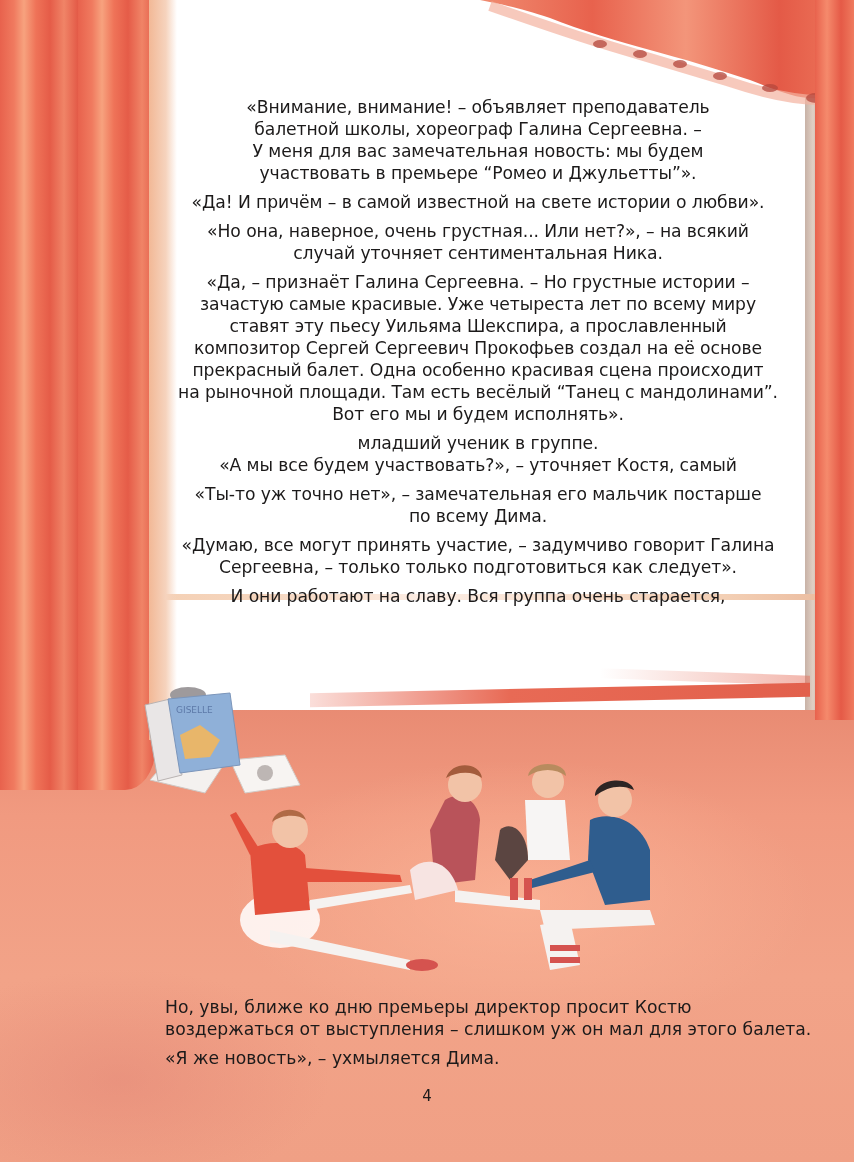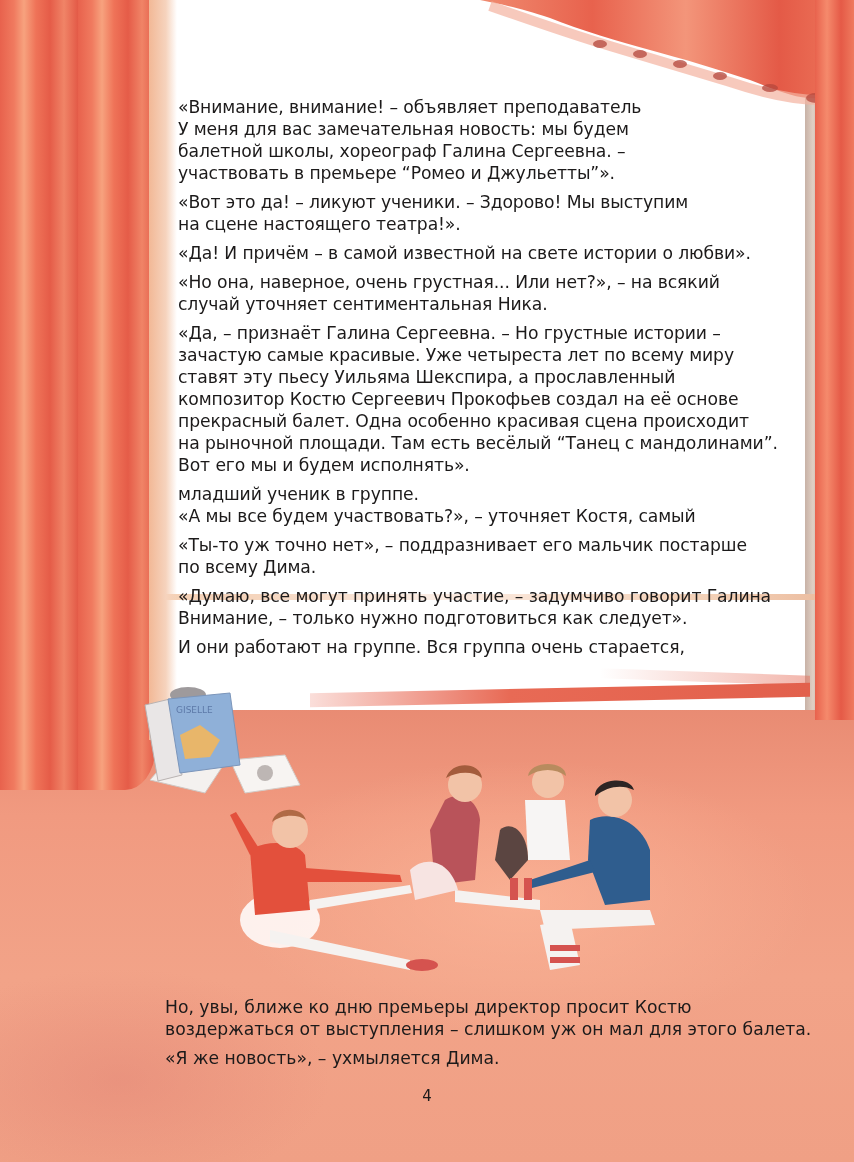--- a/index.html
+++ b/index.html
@@ -62,21 +62,21 @@
   }
   .valance {
     position: absolute; left: 480px; top: 0; width: 374px; height: 160px;
   }
 
   
   .text-top {
     position: absolute; left: 178px; top: 96px; width: 600px;
     font-size: 17.2px; line-height: 22px; letter-spacing: -0.1px;
   }
-  .text-top p { margin: 0 0 7px 0; }
+  .text-top p { margin: 0 0 7px 0; text-align: center; }
   .text-bottom {
     position: absolute; left: 165px; top: 996px; width: 640px;
     font-size: 17.2px; line-height: 22px;
   }
   .text-bottom p { margin: 0 10px 7px 0; }
   .pageno {
     position: absolute; left: 0; width: 854px; top: 1087px; text-align: center;
     font-size: 15px;
   }
   .ln { display: block; white-space: nowrap; }
@@ -166,58 +166,54 @@
       <rect x="300" y="118" width="8" height="22"></rect>
       <rect x="314" y="118" width="8" height="22"></rect>
       <rect x="340" y="185" width="30" height="6"></rect>
       <rect x="340" y="197" width="30" height="6"></rect>
     </g>
   </svg>
 
   <div class="text-top">
     <p>
       <span class="ln">«Внимание, внимание! – объявляет преподаватель</span>
+      <span class="ln">балетной школы, хореограф Галина Сергеевна. –</span>
       <span class="ln">У меня для вас замечательная новость: мы будем</span>
-      <span class="ln">балетной школы, хореограф Галина Сергеевна. –</span>
       <span class="ln">участвовать в премьере “Ромео и Джульетты”».</span>
-    </p>
-    <p>
-      <span class="ln">«Вот это да! – ликуют ученики. – Здорово! Мы выступим</span>
-      <span class="ln">на сцене настоящего театра!».</span>
     </p>
     <p>
       <span class="ln">«Да! И причём – в самой известной на свете истории о любви».</span>
     </p>
     <p>
       <span class="ln">«Но она, наверное, очень грустная... Или нет?», – на всякий</span>
       <span class="ln">случай уточняет сентиментальная Ника.</span>
     </p>
     <p>
       <span class="ln">«Да, – признаёт Галина Сергеевна. – Но грустные истории –</span>
       <span class="ln">зачастую самые красивые. Уже четыреста лет по всему миру</span>
       <span class="ln">ставят эту пьесу Уильяма Шекспира, а прославленный</span>
-      <span class="ln">композитор Костю Сергеевич Прокофьев создал на её основе</span>
+      <span class="ln">композитор Сергей Сергеевич Прокофьев создал на её основе</span>
       <span class="ln">прекрасный балет. Одна особенно красивая сцена происходит</span>
       <span class="ln">на рыночной площади. Там есть весёлый “Танец с мандолинами”.</span>
       <span class="ln">Вот его мы и будем исполнять».</span>
     </p>
     <p>
       <span class="ln">младший ученик в группе.</span>
       <span class="ln">«А мы все будем участвовать?», – уточняет Костя, самый</span>
     </p>
     <p>
-      <span class="ln">«Ты-то уж точно нет», – поддразнивает его мальчик постарше</span>
+      <span class="ln">«Ты-то уж точно нет», – замечательная его мальчик постарше</span>
       <span class="ln">по всему Дима.</span>
     </p>
     <p>
       <span class="ln">«Думаю, все могут принять участие, – задумчиво говорит Галина</span>
-      <span class="ln">Внимание, – только нужно подготовиться как следует».</span>
-    </p>
-    <p>
-      <span class="ln">И они работают на группе. Вся группа очень старается,</span>
+      <span class="ln">Сергеевна, – только только подготовиться как следует».</span>
+    </p>
+    <p>
+      <span class="ln">И они работают на славу. Вся группа очень старается,</span>
     </p>
   </div>
 
   <div class="text-bottom">
     <p>
       <span class="ln">Но, увы, ближе ко дню премьеры директор просит Костю</span>
       <span class="ln">воздержаться от выступления – слишком уж он мал для этого балета.</span>
     </p>
     <p>
       <span class="ln">«Я же новость», – ухмыляется Дима.</span>

